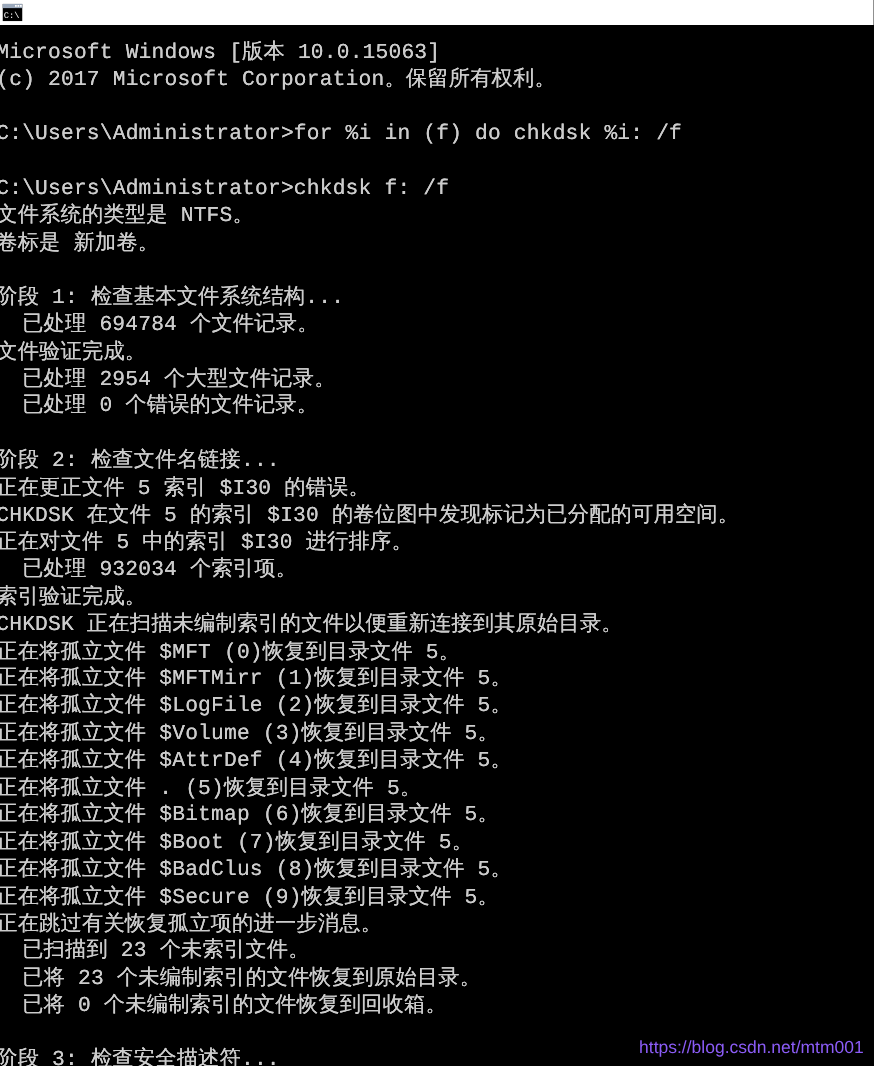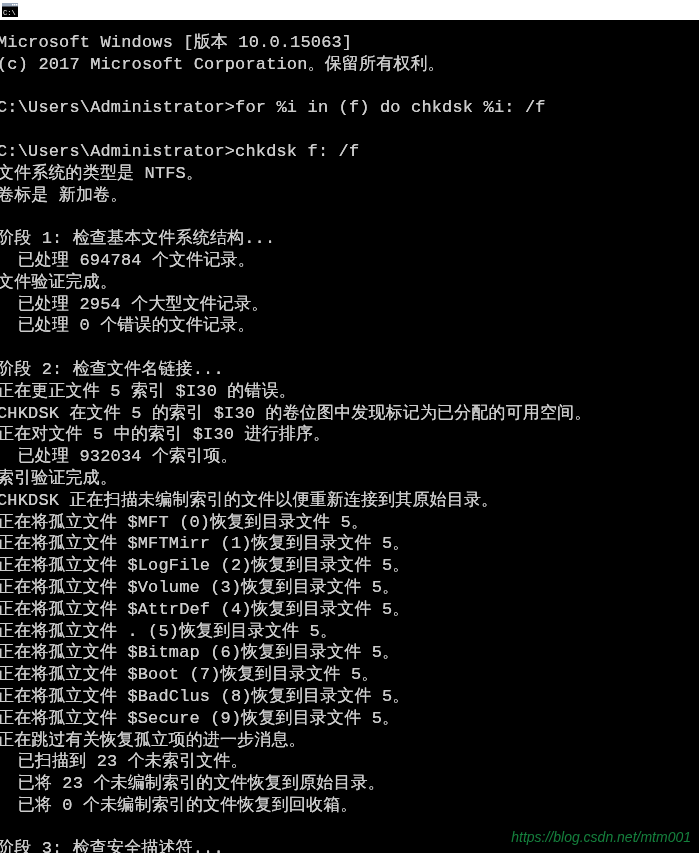--- a/index.html
+++ b/index.html
@@ -147,15 +147,15 @@
         <div class="cline" style="color: rgb(204, 204, 204);">正在跳过有关恢复孤立项的进一步消息。</div>
         <div class="cline" style="color: rgb(204, 204, 204);">  已扫描到 23 个未索引文件。</div>
         <div class="cline" style="color: rgb(204, 204, 204);">  已将 23 个未编制索引的文件恢复到原始目录。</div>
         <div class="cline" style="color: rgb(204, 204, 204);">  已将 0 个未编制索引的文件恢复到回收箱。</div>
         <div class="cline" style="color: rgb(204, 204, 204);"></div>
         <div class="cline" style="color: rgb(204, 204, 204);">阶段 3: 检查安全描述符...</div>
         <div class="cline" style="color: rgb(204, 204, 204);">安全描述符验证完成。</div>
       </div>
   </div>
 
-  <div id="watermark" style="color: #15803d; font-style: italic;">https://blog.csdn.net/mtm001</div>
+  <div id="watermark" style="color: #8b5cf6;">https://blog.csdn.net/mtm001</div>
 
 </div>
 
 </body></html>

